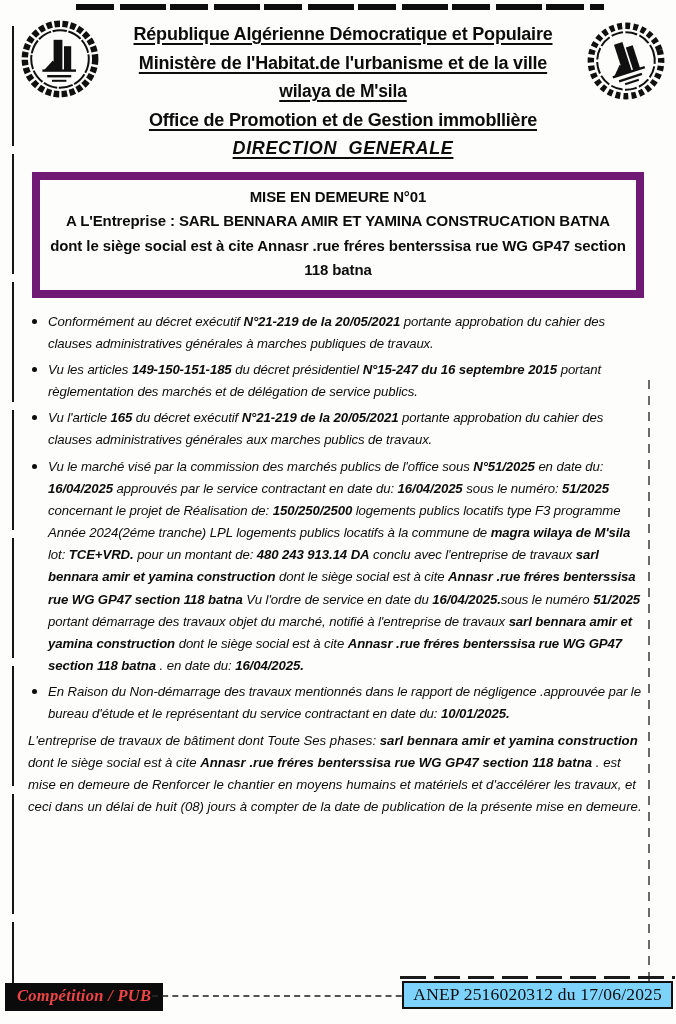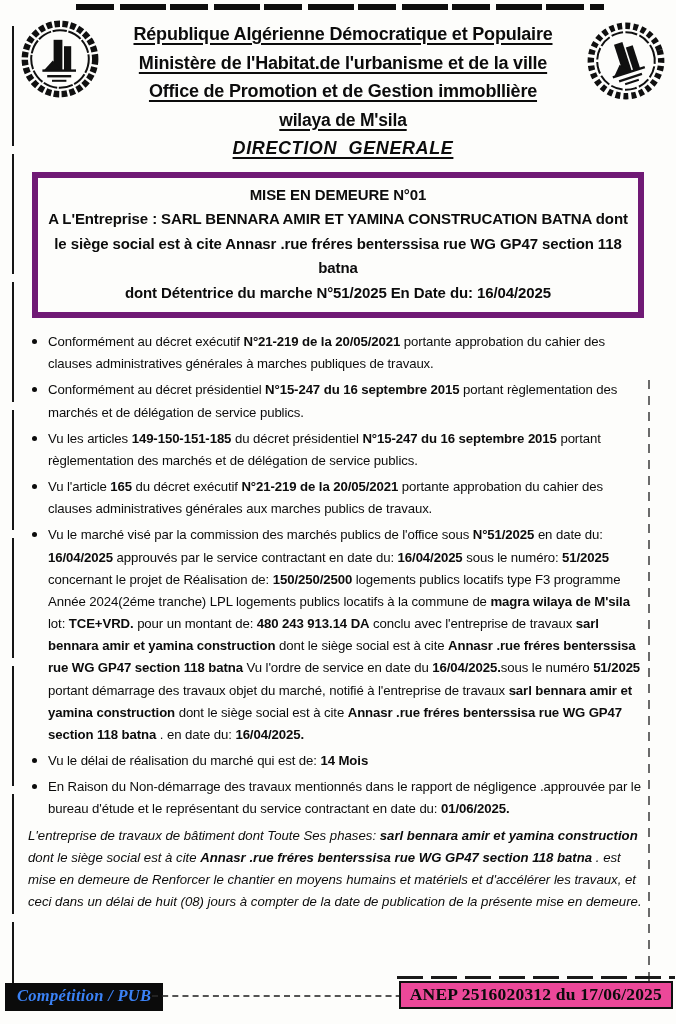--- a/index.html
+++ b/index.html
@@ -30,48 +30,48 @@
   .head-lines { flex:1 1 auto; text-align:center; padding:2px 4px 0; }
   .h-line {
     font-weight:bold; font-size:18px; line-height:28.5px;
     text-decoration:underline; text-decoration-thickness:2px; text-underline-offset:3px;
     letter-spacing:-0.2px;
   }
   .h-line.small { font-size:17.5px; }
   .h-line.dg { font-style:italic; letter-spacing:.6px; word-spacing:6px; }
   
   .notice-box {
-    margin:9px auto 0; width:612px; border:6px solid #701a75;
+    margin:9px auto 0; width:612px; border:8px solid #701a75;
     padding:5px 10px 7px; text-align:center;
     font-weight:bold; font-size:15px; line-height:24.5px; letter-spacing:-0.1px;
   }
   
   .body-text { margin:13px 28px 0 28px; }
   ul.bullets { list-style:none; }
   ul.bullets li {
     position:relative; padding-left:20px; margin-bottom:4px;
-    font-size:13.2px; line-height:1.68; letter-spacing:-0.1px;
+    font-style:italic; font-size:13.2px; line-height:1.68; letter-spacing:-0.1px;
   }
   ul.bullets li::before {
     content:""; position:absolute; left:4px; top:8px;
     width:5px; height:5px; border-radius:50%; background:#0c0c0c;
   }
   ul.bullets li b, .closing b, .notice-box b { font-weight:bold; }
   .closing { font-style:italic; font-size:13.2px; line-height:1.68; margin-top:1px; }
   
   .footer { position:absolute; left:0; right:0; bottom:12px; height:30px; }
   .footer-left {
-    position:absolute; left:5px; bottom:1px; background:#0b0b0b; color:#3b82f6;
+    position:absolute; left:5px; bottom:1px; background:#0b0b0b; color:#ef4444;
     font-family:"Liberation Serif", serif; font-style:italic; font-weight:bold;
     font-size:16.5px; padding:3px 12px 5px; letter-spacing:.3px;
   }
   .footer-dash { position:absolute; left:152px; width:270px; top:13px; border-top:2px dashed #2a2a2a; opacity:.8; }
   .footer-right {
-    position:absolute; right:3px; bottom:3px; background:#ec4899; border:2px solid #101010;
-    font-family:"Liberation Serif", serif; font-weight:bold; font-size:17.5px;
+    position:absolute; right:3px; bottom:3px; background:#7dd3fc; border:2px solid #101010;
+    font-family:"Liberation Serif", serif; font-weight:normal; font-size:17.5px;
     padding:1px 9px 2px; letter-spacing:.2px;
   }
   .footer-right::before {
     content:""; position:absolute; left:-4px; right:-4px; top:-7px; height:3px;
     background:repeating-linear-gradient(90deg,#1a1a1a 0 26px, transparent 26px 34px);
   }
 </style>
 </head>
 <body>
 
@@ -89,52 +89,49 @@
       <rect x="55" y="34" width="9" height="30" fill="#101010"></rect>
       <polygon points="30,64 41,52 52,64" fill="#101010"></polygon>
       <rect x="28" y="63" width="42" height="3" fill="#101010"></rect>
       <rect x="34" y="70" width="30" height="3" fill="#101010"></rect>
       <rect x="40" y="76" width="18" height="2.5" fill="#101010"></rect>
     </svg>
 
     <div class="head-lines">
       <div class="h-line">République Algérienne Démocratique et  Populaire</div>
       <div class="h-line">Ministère  de l'Habitat.de l'urbanisme et de la ville</div>
+      <div class="h-line small">wilaya de M'sila</div>
       <div class="h-line">Office de Promotion et de Gestion immobllière</div>
-      <div class="h-line small">wilaya de M'sila</div>
       <div class="h-line dg">DIRECTION  GENERALE</div>
     </div>
 
     <svg class="seal right" viewBox="0 0 100 100">
       <circle cx="50" cy="50" r="44" fill="none" stroke="#101010" stroke-width="8" stroke-dasharray="6 4"></circle>
       <circle cx="50" cy="50" r="36" fill="none" stroke="#101010" stroke-width="2.5" stroke-dasharray="15 3"></circle>
       <rect x="42" y="26" width="11" height="38" fill="#101010"></rect>
       <rect x="55" y="34" width="9" height="30" fill="#101010"></rect>
       <polygon points="30,64 41,52 52,64" fill="#101010"></polygon>
       <rect x="28" y="63" width="42" height="3" fill="#101010"></rect>
       <rect x="34" y="70" width="30" height="3" fill="#101010"></rect>
       <rect x="40" y="76" width="18" height="2.5" fill="#101010"></rect>
     </svg>
   </div>
 
   <div class="notice-box">
     <div>MISE EN DEMEURE N°01</div>
     <div>A L'Entreprise : SARL BENNARA AMIR ET YAMINA CONSTRUCATION BATNA dont le siège social est à cite Annasr .rue fréres benterssisa rue WG GP47 section 118 batna</div>
-    <div>dont Détentrice du marche N°51/2025 En Date du: 16/04/2025</div>
   </div>
 
   <div class="body-text">
     <ul class="bullets">
       <li><span>Conformément au décret exécutif </span><b>N°21-219 de la 20/05/2021</b><span> portante approbation du cahier des clauses administratives générales à marches publiques de travaux.</span></li>
-      <li><span>Conformément au décret présidentiel </span><b>N°15-247 du 16 septembre 2015</b><span> portant règlementation des marchés et de délégation de service  publics.</span></li>
       <li><span>Vu les articles </span><b>149-150-151-185</b><span> du décret présidentiel </span><b>N°15-247 du 16 septembre 2015</b><span> portant règlementation des marchés et de délégation de service publics.</span></li>
       <li><span>Vu l'article </span><b>165</b><span> du décret exécutif </span><b>N°21-219 de la 20/05/2021</b><span> portante approbation du cahier des clauses administratives générales aux  marches publics de travaux.</span></li>
       <li><span>Vu le marché visé par la commission des marchés publics de l'office sous </span><b>N°51/2025</b><span>  en date du: </span><b>16/04/2025</b><span> approuvés par le service contractant en date du: </span><b>16/04/2025</b><span> sous le numéro: </span><b>51/2025</b><span> concernant le projet de Réalisation de: </span><b>150/250/2500</b><span> logements publics locatifs type F3 programme Année 2024(2éme tranche) LPL logements publics locatifs à la commune de </span><b>magra wilaya de M'sila</b><span> lot: </span><b>TCE+VRD.</b><span> pour un montant de: </span><b>480 243 913.14 DA</b><span> conclu avec l'entreprise de travaux  </span><b>sarl bennara amir et yamina construction</b><span> dont le siège social est à cite </span><b>Annasr .rue fréres benterssisa rue WG GP47 section 118 batna</b><span>  Vu l'ordre de service en date du </span><b>16/04/2025.</b><span>sous le numéro </span><b>51/2025</b><span>  portant démarrage des travaux objet du marché, notifié à l'entreprise de travaux </span><b>sarl bennara amir et yamina construction</b><span> dont le siège social est à cite </span><b>Annasr .rue fréres benterssisa rue WG GP47 section 118 batna</b><span> . en date du: </span><b>16/04/2025.</b></li>
-      <li><span>Vu le délai de réalisation du marché qui est de: </span><b>14 Mois</b></li>
-      <li><span>En Raison du Non-démarrage des travaux mentionnés dans le rapport de négligence .approuvée par le bureau d'étude et le représentant du service contractant en date du: </span><b>01/06/2025.</b></li>
+      <li><span>En Raison du Non-démarrage des travaux mentionnés dans le rapport de négligence .approuvée par le bureau d'étude et le représentant du service contractant en date du: </span><b>10/01/2025.</b></li>
     </ul>
     <div class="closing"><span>L'entreprise de travaux de bâtiment dont Toute Ses phases: </span><b>sarl bennara amir et yamina construction</b><span> dont le siège social est à cite </span><b>Annasr .rue fréres benterssisa rue WG GP47 section 118 batna</b><span> . est mise en demeure de Renforcer le chantier en moyens humains et matériels et  d'accélérer les travaux, et ceci dans un délai de huit (08) jours à compter de la date de publication de la présente mise en demeure.</span></div>
 
   </div>
 
   <div class="footer">
     <div class="footer-left">Compétition / PUB</div>
     <div class="footer-dash"></div>
     <div class="footer-right">ANEP 2516020312 du 17/06/2025</div>
   </div>

